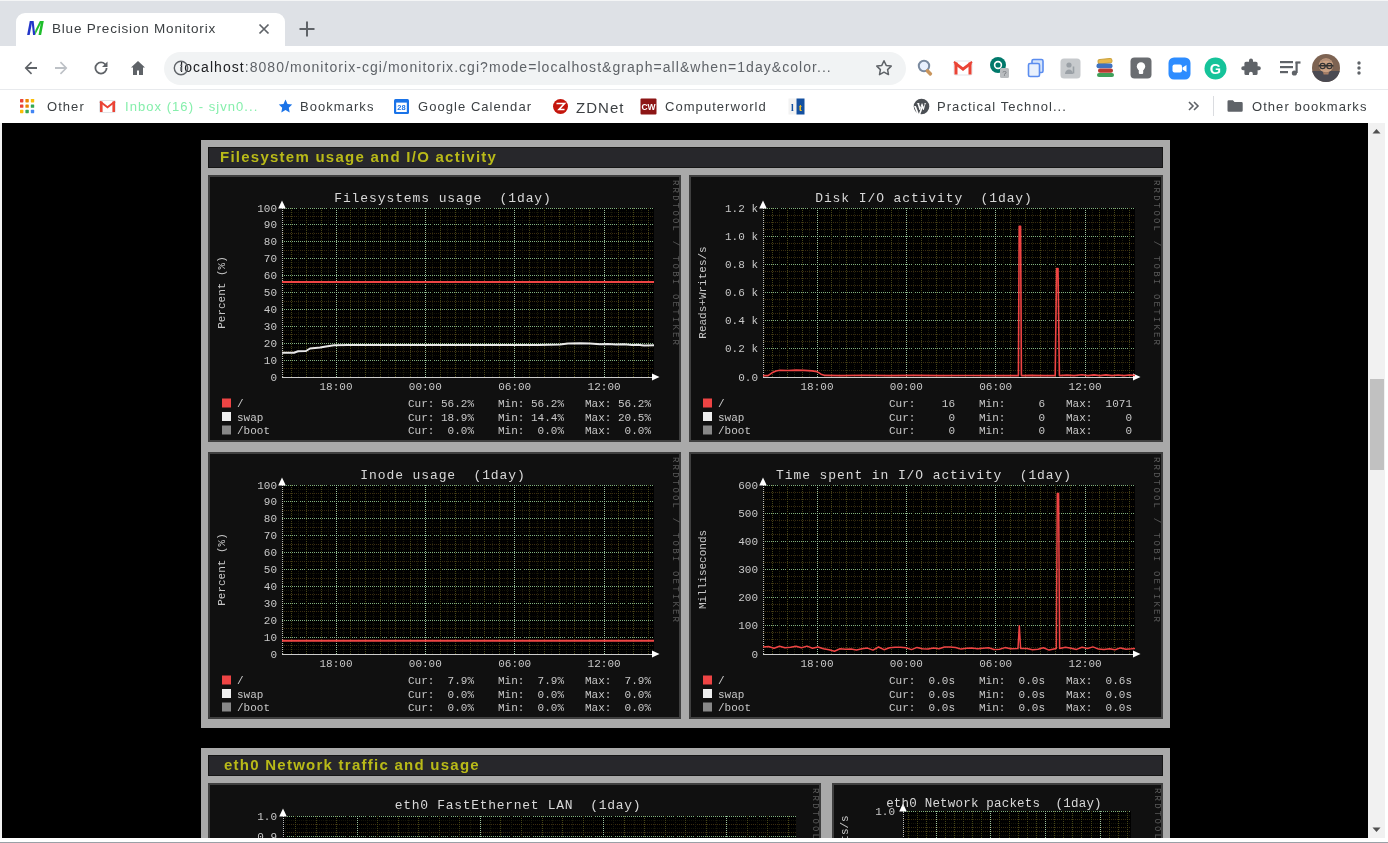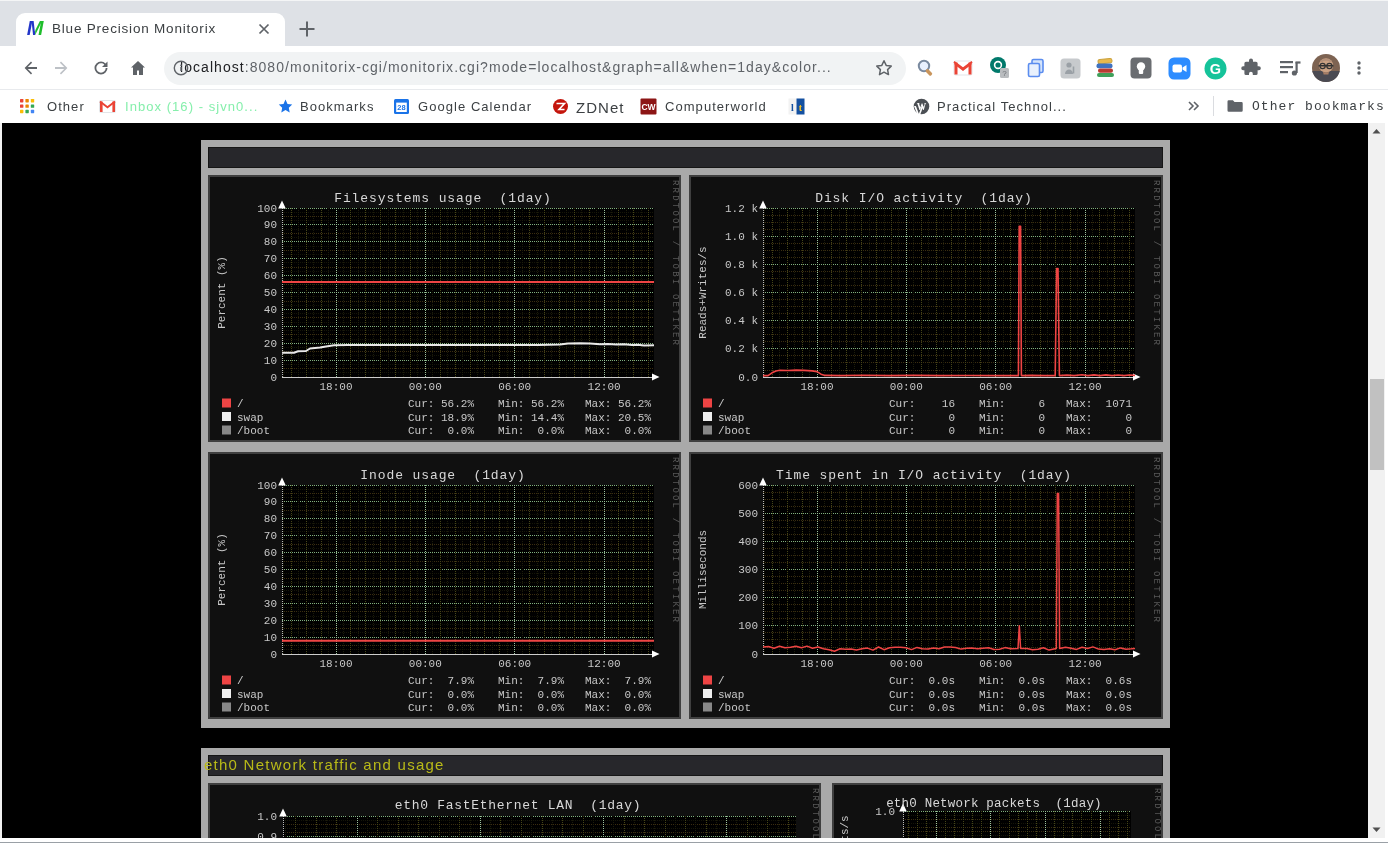--- a/index.html
+++ b/index.html
@@ -177,28 +177,29 @@
     <path d="M1.5 4.5a1.2 1.2 0 0 1 1.2-1.2h4.2l1.6 1.8h7a1.2 1.2 0 0 1 1.2 1.2v7.2a1.2 1.2 0 0 1-1.2 1.2H2.7a1.2 1.2 0 0 1-1.2-1.2z" fill="#5f6368"></path>
   </svg>
 <div style="position:absolute;left:47px;top:99px;font-family:'Liberation Sans',sans-serif;font-size:13px;letter-spacing:1.05px;color:#3c4043;white-space:pre">Other</div>
 <div style="position:absolute;left:125px;top:99px;font-family:'Liberation Sans',sans-serif;font-size:13px;letter-spacing:1.05px;color:#86efac;white-space:pre">Inbox (16) - sjvn0...</div>
 <div style="position:absolute;left:300px;top:99px;font-family:'Liberation Sans',sans-serif;font-size:13px;letter-spacing:1.05px;color:#3c4043;white-space:pre">Bookmarks</div>
 <div style="position:absolute;left:418px;top:99px;font-family:'Liberation Sans',sans-serif;font-size:13px;letter-spacing:1.05px;color:#3c4043;white-space:pre">Google Calendar</div>
 <div style="position:absolute;left:576px;top:99px;font-family:'Liberation Sans',sans-serif;font-size:15px;letter-spacing:1.05px;color:#3c4043;white-space:pre">ZDNet</div>
 <div style="position:absolute;left:665px;top:99px;font-family:'Liberation Sans',sans-serif;font-size:13px;letter-spacing:1.05px;color:#3c4043;white-space:pre">Computerworld</div>
 <div style="position:absolute;left:812px;top:99px;font-family:'Liberation Sans',sans-serif;font-size:19px;letter-spacing:1.05px;color:#ffffff;white-space:pre">Linux Today</div>
 <div style="position:absolute;left:937px;top:99px;font-family:'Liberation Sans',sans-serif;font-size:13px;letter-spacing:1.05px;color:#3c4043;white-space:pre">Practical Technol...</div>
-<div style="position:absolute;left:1252px;top:99px;font-family:Liberation Mono, monospace;font-size:13px;letter-spacing:1.05px;color:#3c4043;white-space:pre">Other bookmarks</div>
+<div style="position:absolute;left:1252px;top:99px;font-family:Liberation Sans, sans-serif;font-size:13px;letter-spacing:1.05px;color:#3c4043;white-space:pre">Other bookmarks</div>
 <div class="abs" style="left:1213px;top:96px;width:1px;height:20px;background:#dadce0"></div>
 <div class="abs" style="left:0;top:123px;width:1388px;height:715px;background:#000;overflow:hidden">
     <div class="abs" style="left:201px;top:17px;width:969px;height:588px;background:#a9a9a9"></div>
     <div class="abs" style="left:208px;top:24px;width:955px;height:21px;background:#27272b;border:1px solid #161616;box-sizing:border-box"></div>
+    <div class="abs" style="left:220px;top:25px;font-family:'Liberation Sans',sans-serif;font-size:15px;font-weight:bold;letter-spacing:1.25px;color:#b9ba18">Filesystem usage and I/O activity</div>
     <div class="abs" style="left:201px;top:625px;width:969px;height:95px;background:#a9a9a9"></div>
     <div class="abs" style="left:208px;top:632px;width:955px;height:21px;background:#27272b;border:1px solid #161616;box-sizing:border-box"></div>
-    <div class="abs" style="left:204px;top:633px;font-family:'Liberation Sans',sans-serif;font-size:15px;font-weight:normal;letter-spacing:1.25px;color:#b9ba18">eth0 Network traffic and usage</div>
+    <div class="abs" style="left:224px;top:633px;font-family:'Liberation Sans',sans-serif;font-size:15px;font-weight:bold;letter-spacing:1.25px;color:#b9ba18">eth0 Network traffic and usage</div>
     <svg style="position:absolute;left:208px;top:52px" width="473" height="267">
       <rect x="0" y="0" width="473" height="267" fill="#101010"></rect>
       <rect x="1" y="1" width="471" height="265" fill="none" stroke="#3f3f3f" stroke-width="2"></rect>
       <rect x="74" y="33" width="372" height="169" fill="#000000"></rect>
       <g shape-rendering="crispEdges">
         <line x1="74.0" y1="33.0" x2="446.0" y2="33.0" stroke="#7fae7f" stroke-width="1" stroke-dasharray="1,1"></line>
         <line x1="74.0" y1="41.5" x2="446.0" y2="41.5" stroke="#3a2d10" stroke-width="1" stroke-dasharray="1,1"></line>
         <line x1="74.0" y1="37.2" x2="446.0" y2="37.2" stroke="#141407" stroke-width="1" stroke-dasharray="1,1"></line>
         <line x1="74.0" y1="45.7" x2="446.0" y2="45.7" stroke="#141407" stroke-width="1" stroke-dasharray="1,1"></line>
         <line x1="74.0" y1="49.9" x2="446.0" y2="49.9" stroke="#7fae7f" stroke-width="1" stroke-dasharray="1,1"></line>

